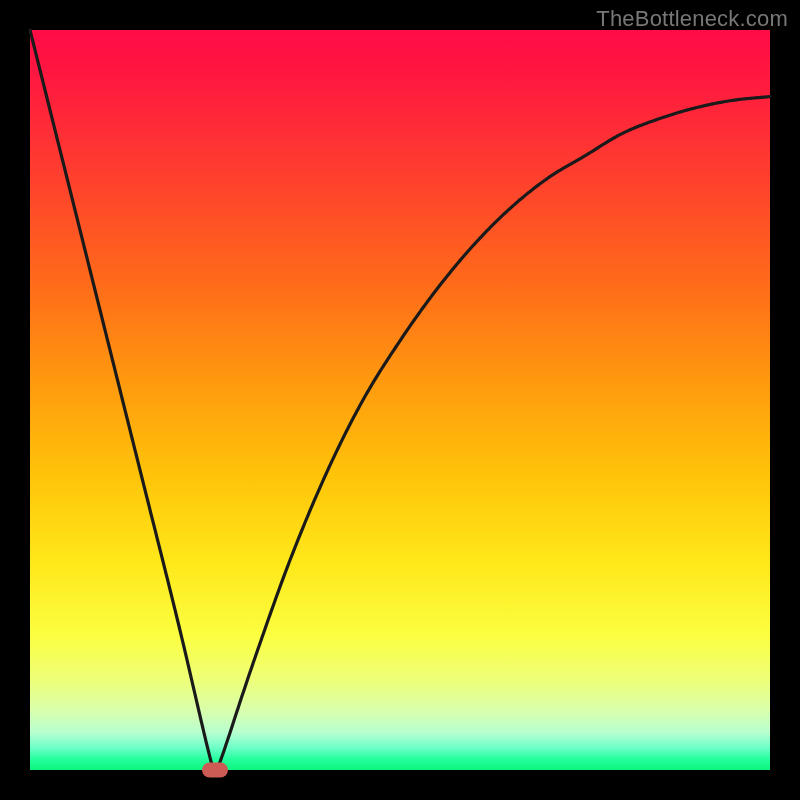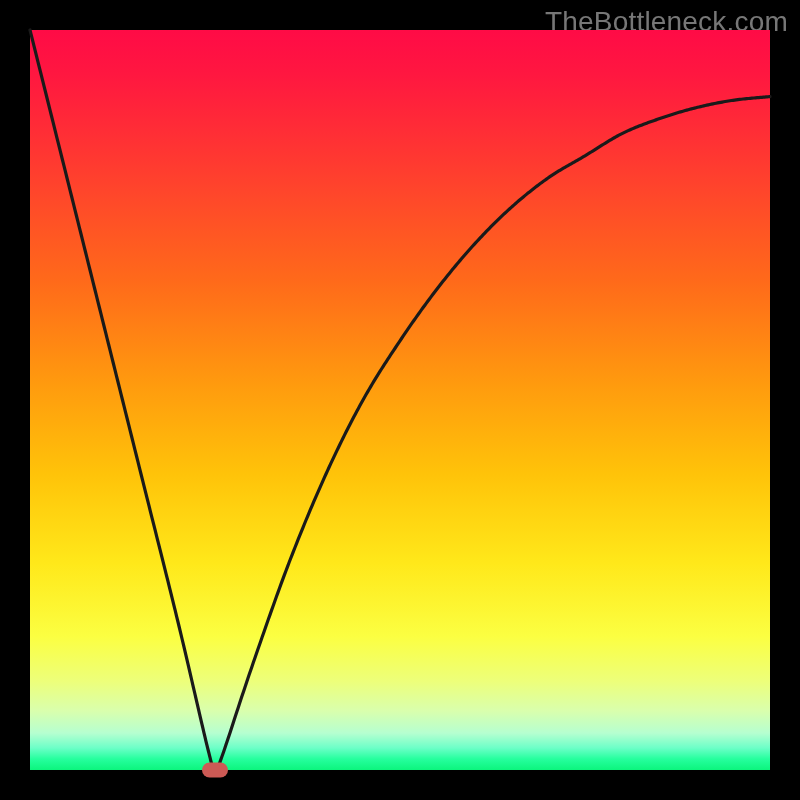--- a/index.html
+++ b/index.html
@@ -44,21 +44,21 @@
       #6dffc8 97%,
       #26ff9e 98.5%,
       #0cf57d 100%
     );
   }
   .watermark {
     position: absolute;
     top: 6px;
     right: 12px;
     color: #777;
-    font-size: 28px;
+    font-size: 22px;
     font-weight: 500;
     letter-spacing: 0.2px;
     user-select: none;
   }
   svg.curve {
     position: absolute;
     left: 0;
     top: 0;
     width: 740px;
     height: 740px;

